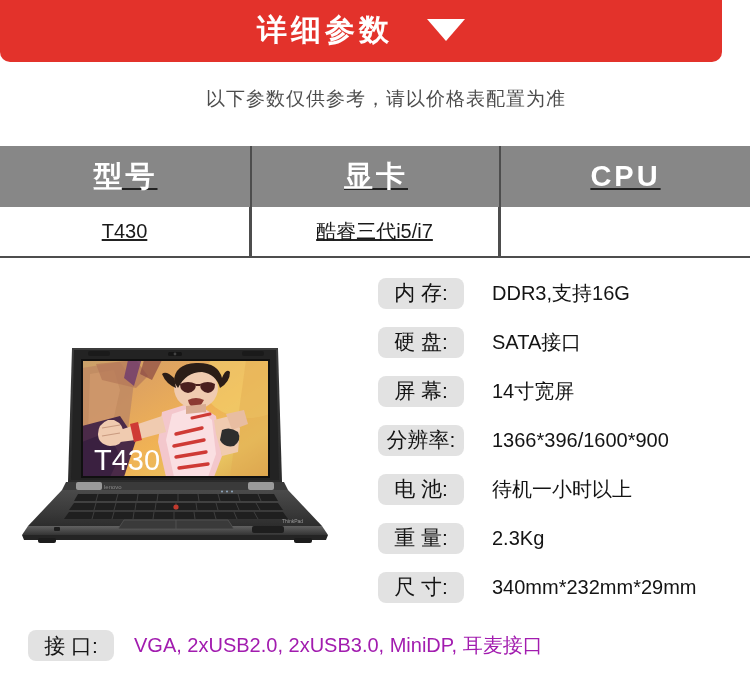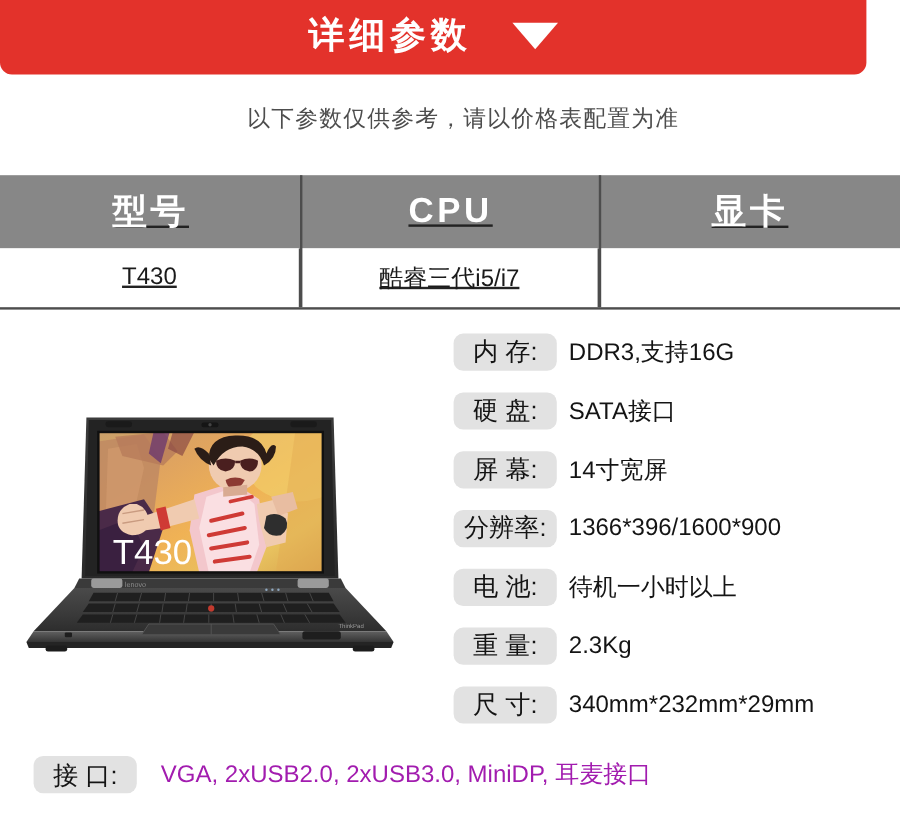--- a/index.html
+++ b/index.html
@@ -147,21 +147,21 @@
     padding: 0 5px;
     display: flex;
     align-items: center;
     justify-content: center;
     font-size: 21px;
     color: #141414;
     letter-spacing: 0px;
     white-space: nowrap;
   }
   .spec-value {
-    margin-left: 10px;
+    margin-left: 28px;
     font-size: 20px;
     color: #141414;
     white-space: nowrap;
   }
 
   
   #interface-row {
     position: absolute;
     left: 28px;
     top: 630px;
@@ -198,22 +198,22 @@
 </div>
 
 <div id="subtitle">以下参数仅供参考，请以价格表配置为准</div>
 
 <div id="spec-table">
   <div class="head-rule r1"></div>
   <div class="head-rule r2"></div>
 
   <div id="spec-table-head">
     <div class="th c0">型号</div>
+    <div class="th c2">显卡</div>
     <div class="th c1">CPU</div>
-    <div class="th c2">显卡</div>
   </div>
 
   <div id="spec-table-body">
     <div class="td c0">T430</div>
     <div class="td c1">酷睿三代i5/i7</div>
   </div>
 </div>
 
 <div id="laptop-figure">
   <svg width="340" height="215" viewBox="0 0 340 215" xmlns="http://www.w3.org/2000/svg">

